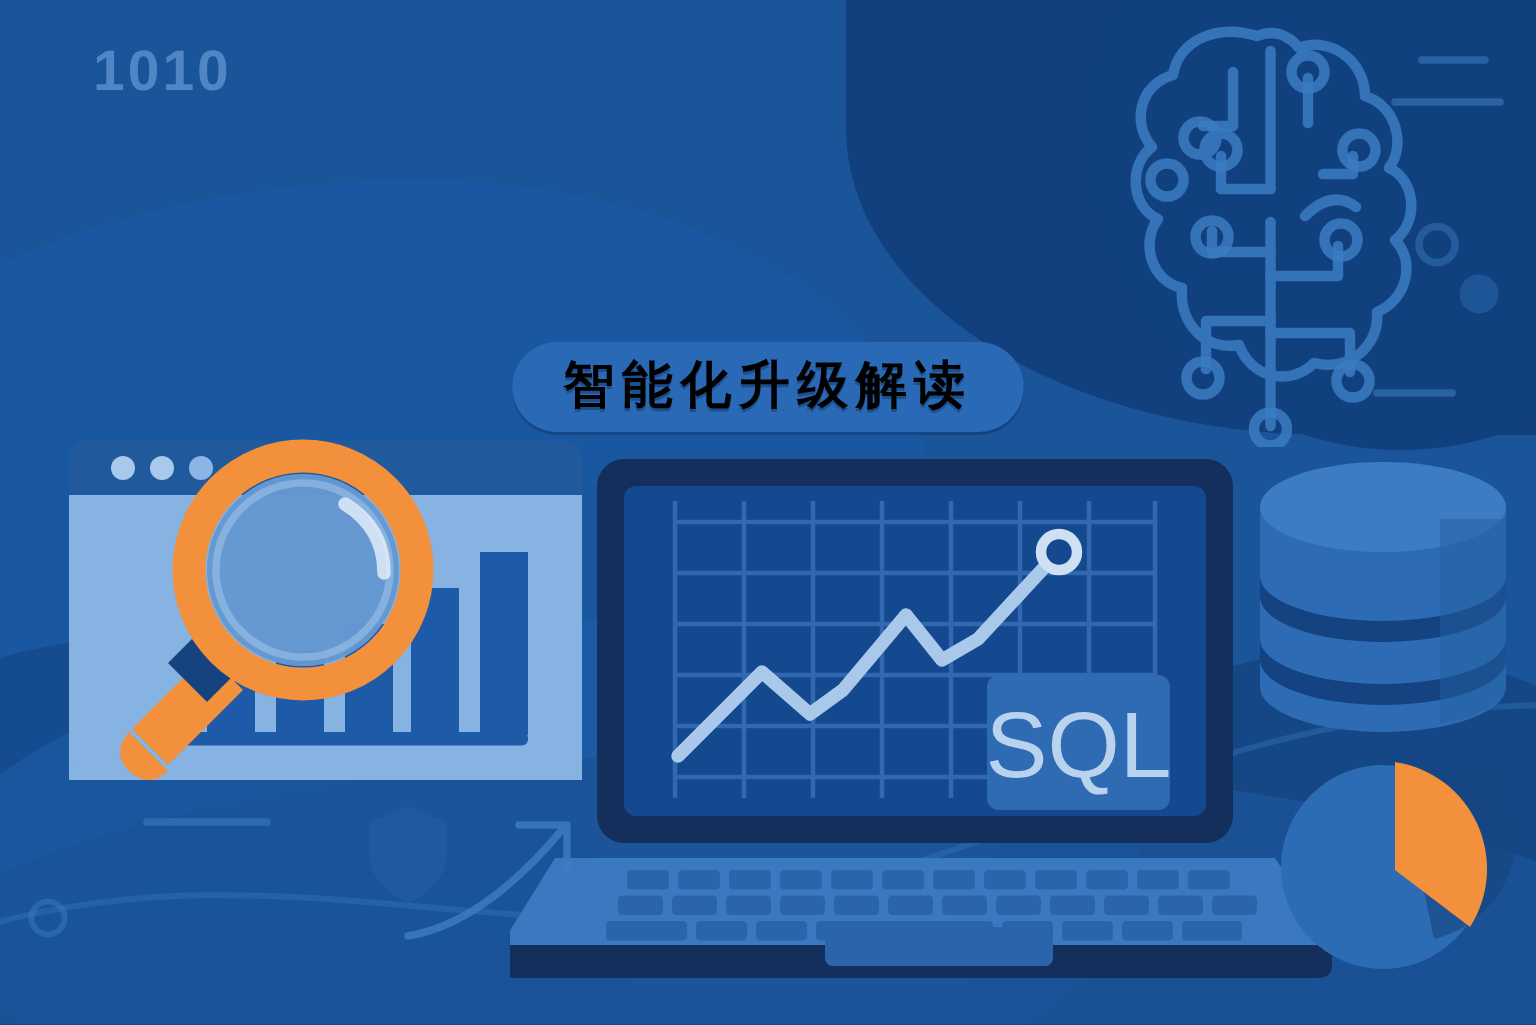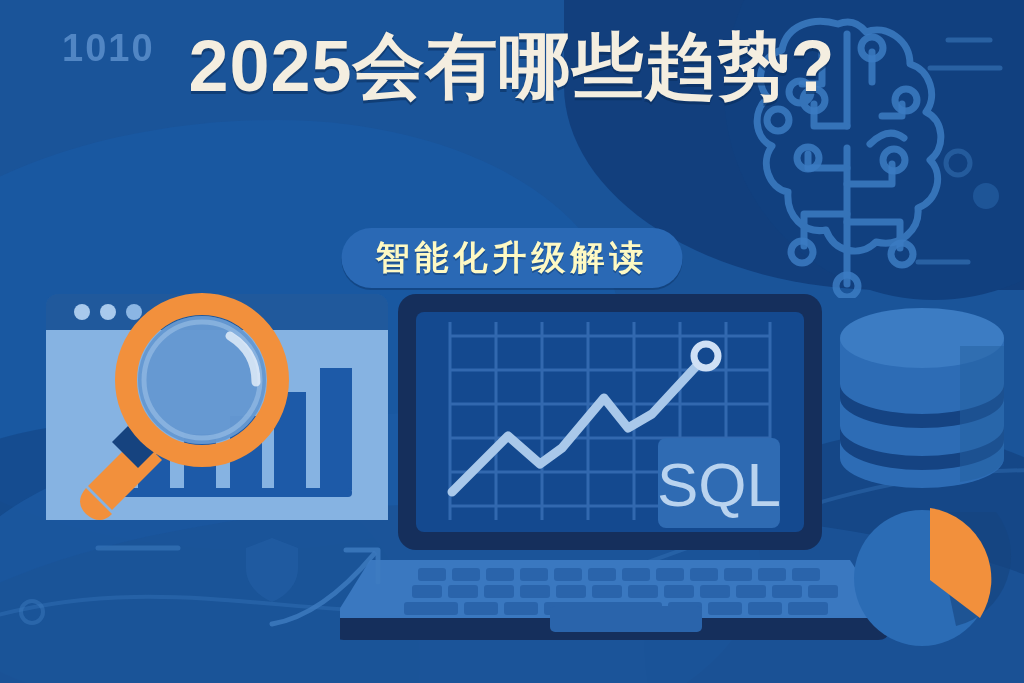--- a/index.html
+++ b/index.html
@@ -89,33 +89,33 @@
   
   .badge{
     position:absolute;left:50%;top:228px;
     transform:translateX(-50%);
     background:#2a69b5;
     border-radius:34px;
     padding:10px 34px 12px 34px;
     box-shadow:0 2px 0 rgba(8,40,84,.35);
   }
   .badge-text{
-    color:#fef9c3;font-size:34px;line-height:38px;
+    color:#000000;font-size:34px;line-height:38px;
     font-weight:bold;letter-spacing:5px;
     white-space:nowrap;
     text-shadow:0 2px 0 rgba(12,48,96,.45);
   }
 
   
   .art{position:absolute;}
   .art svg{display:block;}
 
   #brain-art{left:742px;top:8px;}
   #browser-art{left:42px;top:272px;}
-  #laptop-art{left:340px;top:288px;text-decoration:underline;}
+  #laptop-art{left:340px;top:300px;text-decoration:underline;}
   #db-art{left:832px;top:300px;}
   #pie-art{left:846px;top:486px;}
   #arrow-art{left:268px;top:540px;}
 </style>
 </head>
 <body>
 
 <div id="poster">
 
   <div class="bg-base"></div>
@@ -320,20 +320,19 @@
   </div>
 
   <div class="art" id="arrow-art">
     <svg width="130" height="90" viewBox="0 0 130 90">
       <path d="M4 84 C40 78 74 52 106 14" fill="none" stroke="#3f7cc0" stroke-width="5" stroke-linecap="round" opacity=".8"></path>
       <path d="M78 10 H110 V42" fill="none" stroke="#3f7cc0" stroke-width="5" stroke-linecap="round" stroke-linejoin="round" opacity=".8"></path>
     </svg>
   </div>
 
   <div class="title-wrap">
-    <div class="title-line l2">2025会有哪些趋势?</div>
   </div>
 
   <div class="badge">
     <div class="badge-text">智能化升级解读</div>
   </div>
 
 </div>
 
 </body></html>

